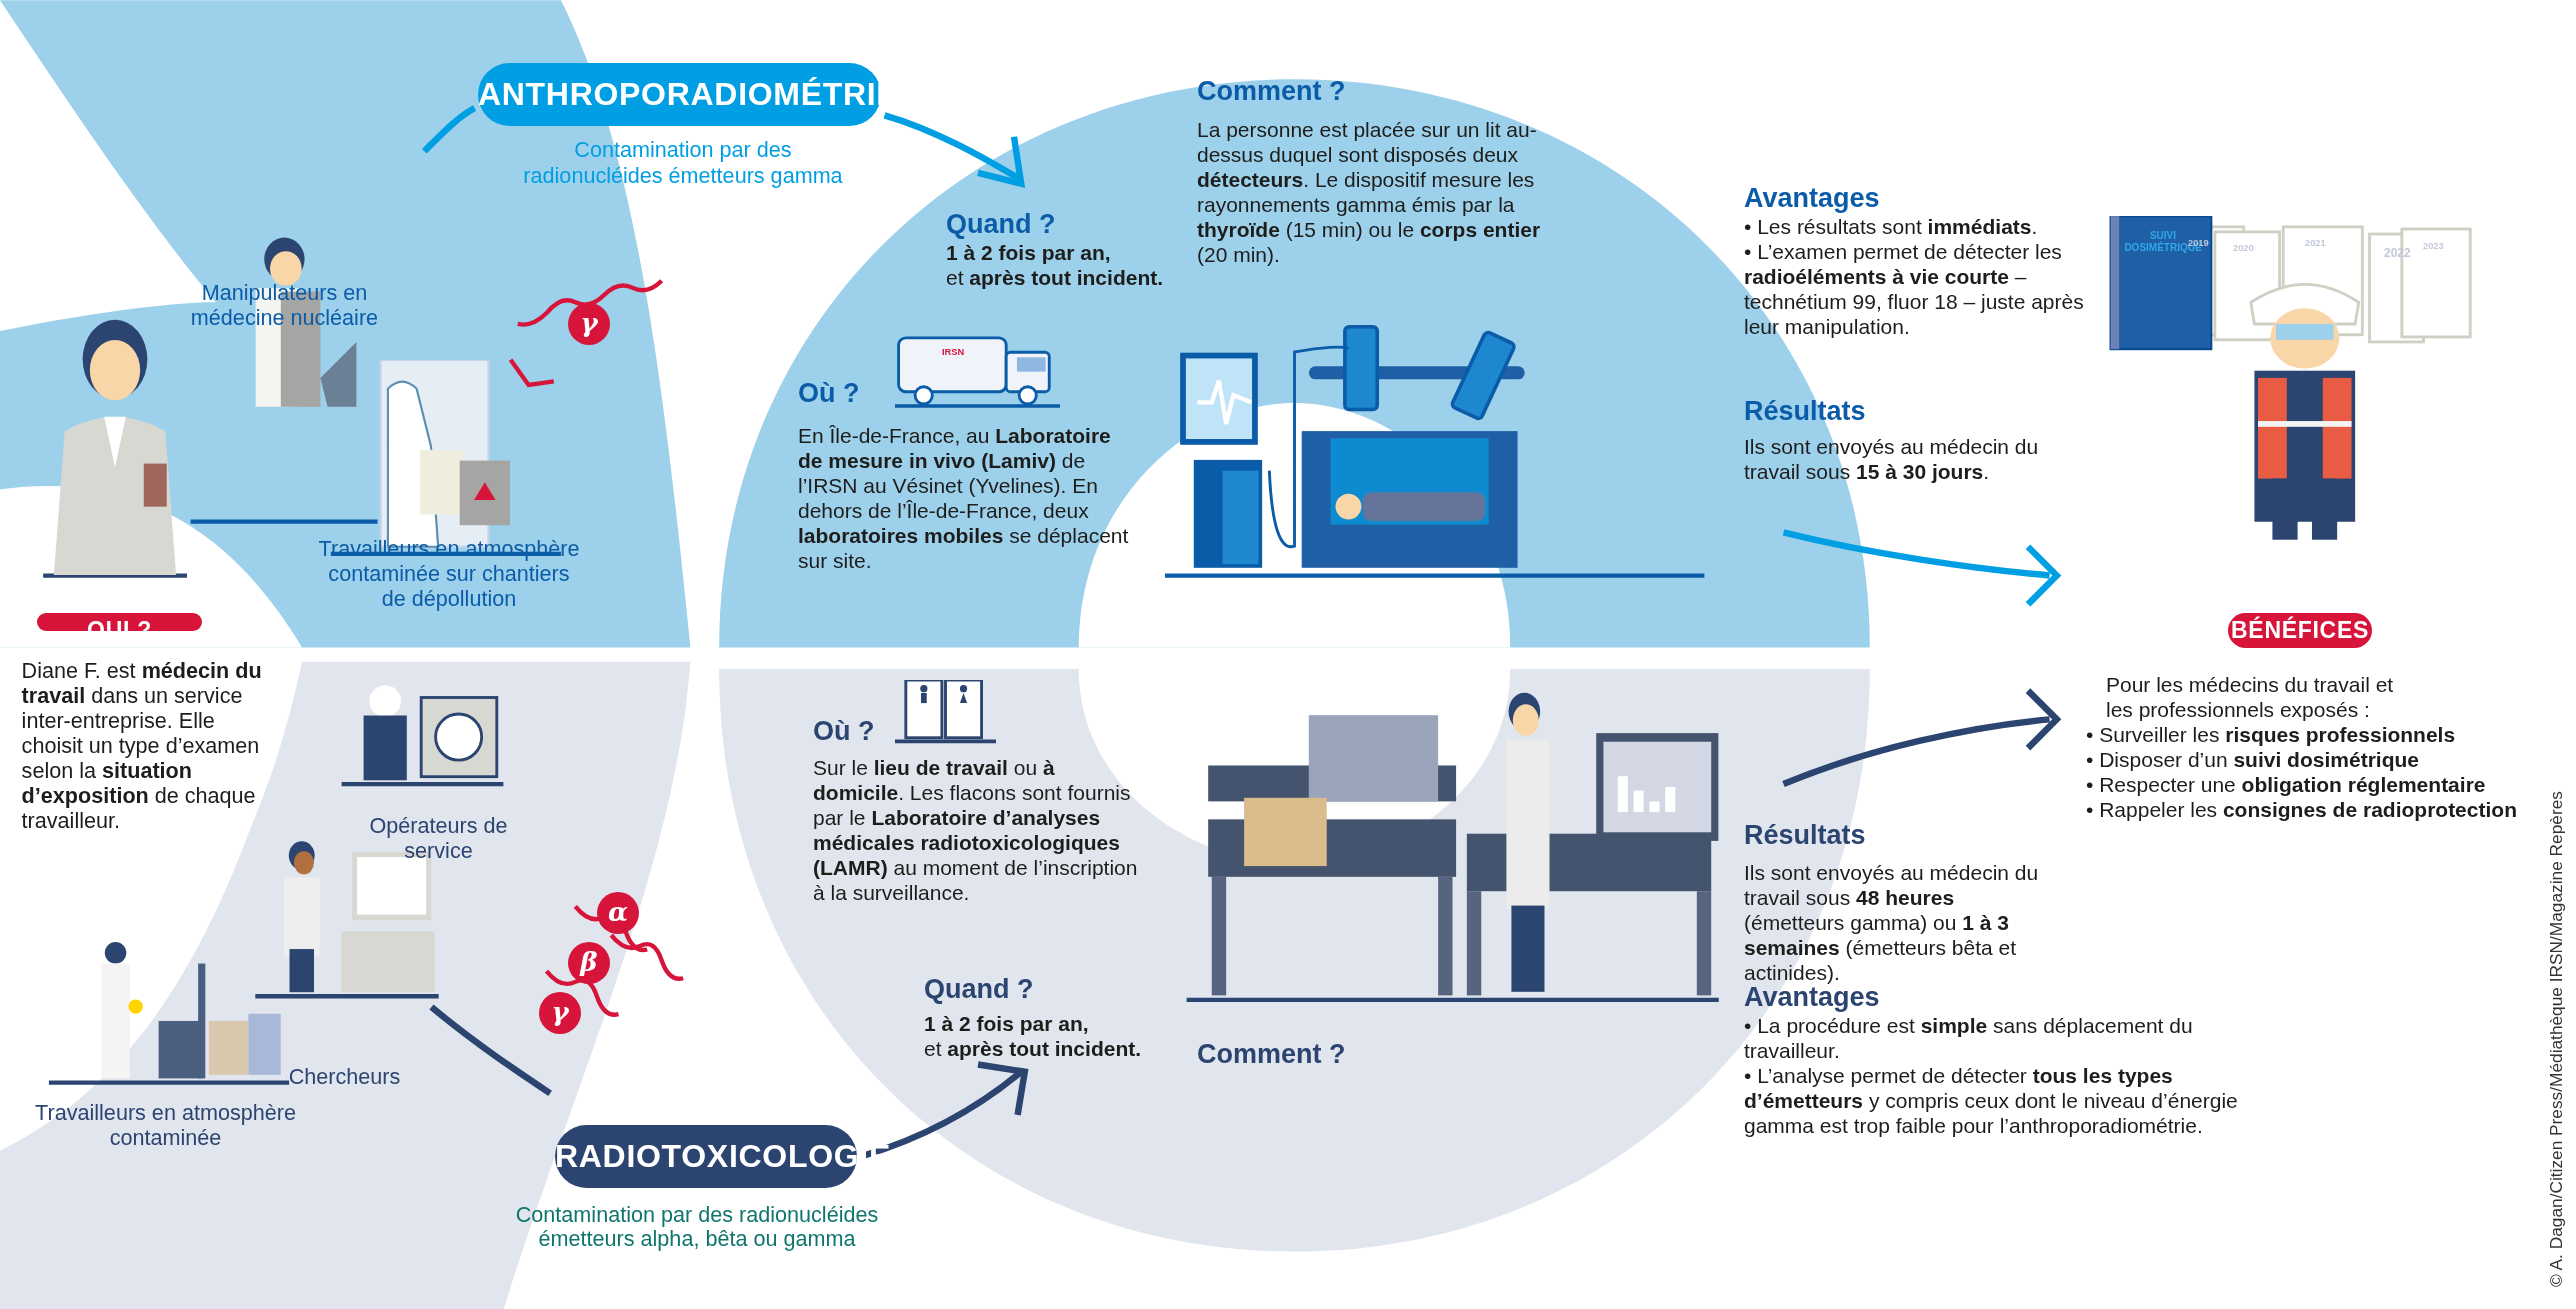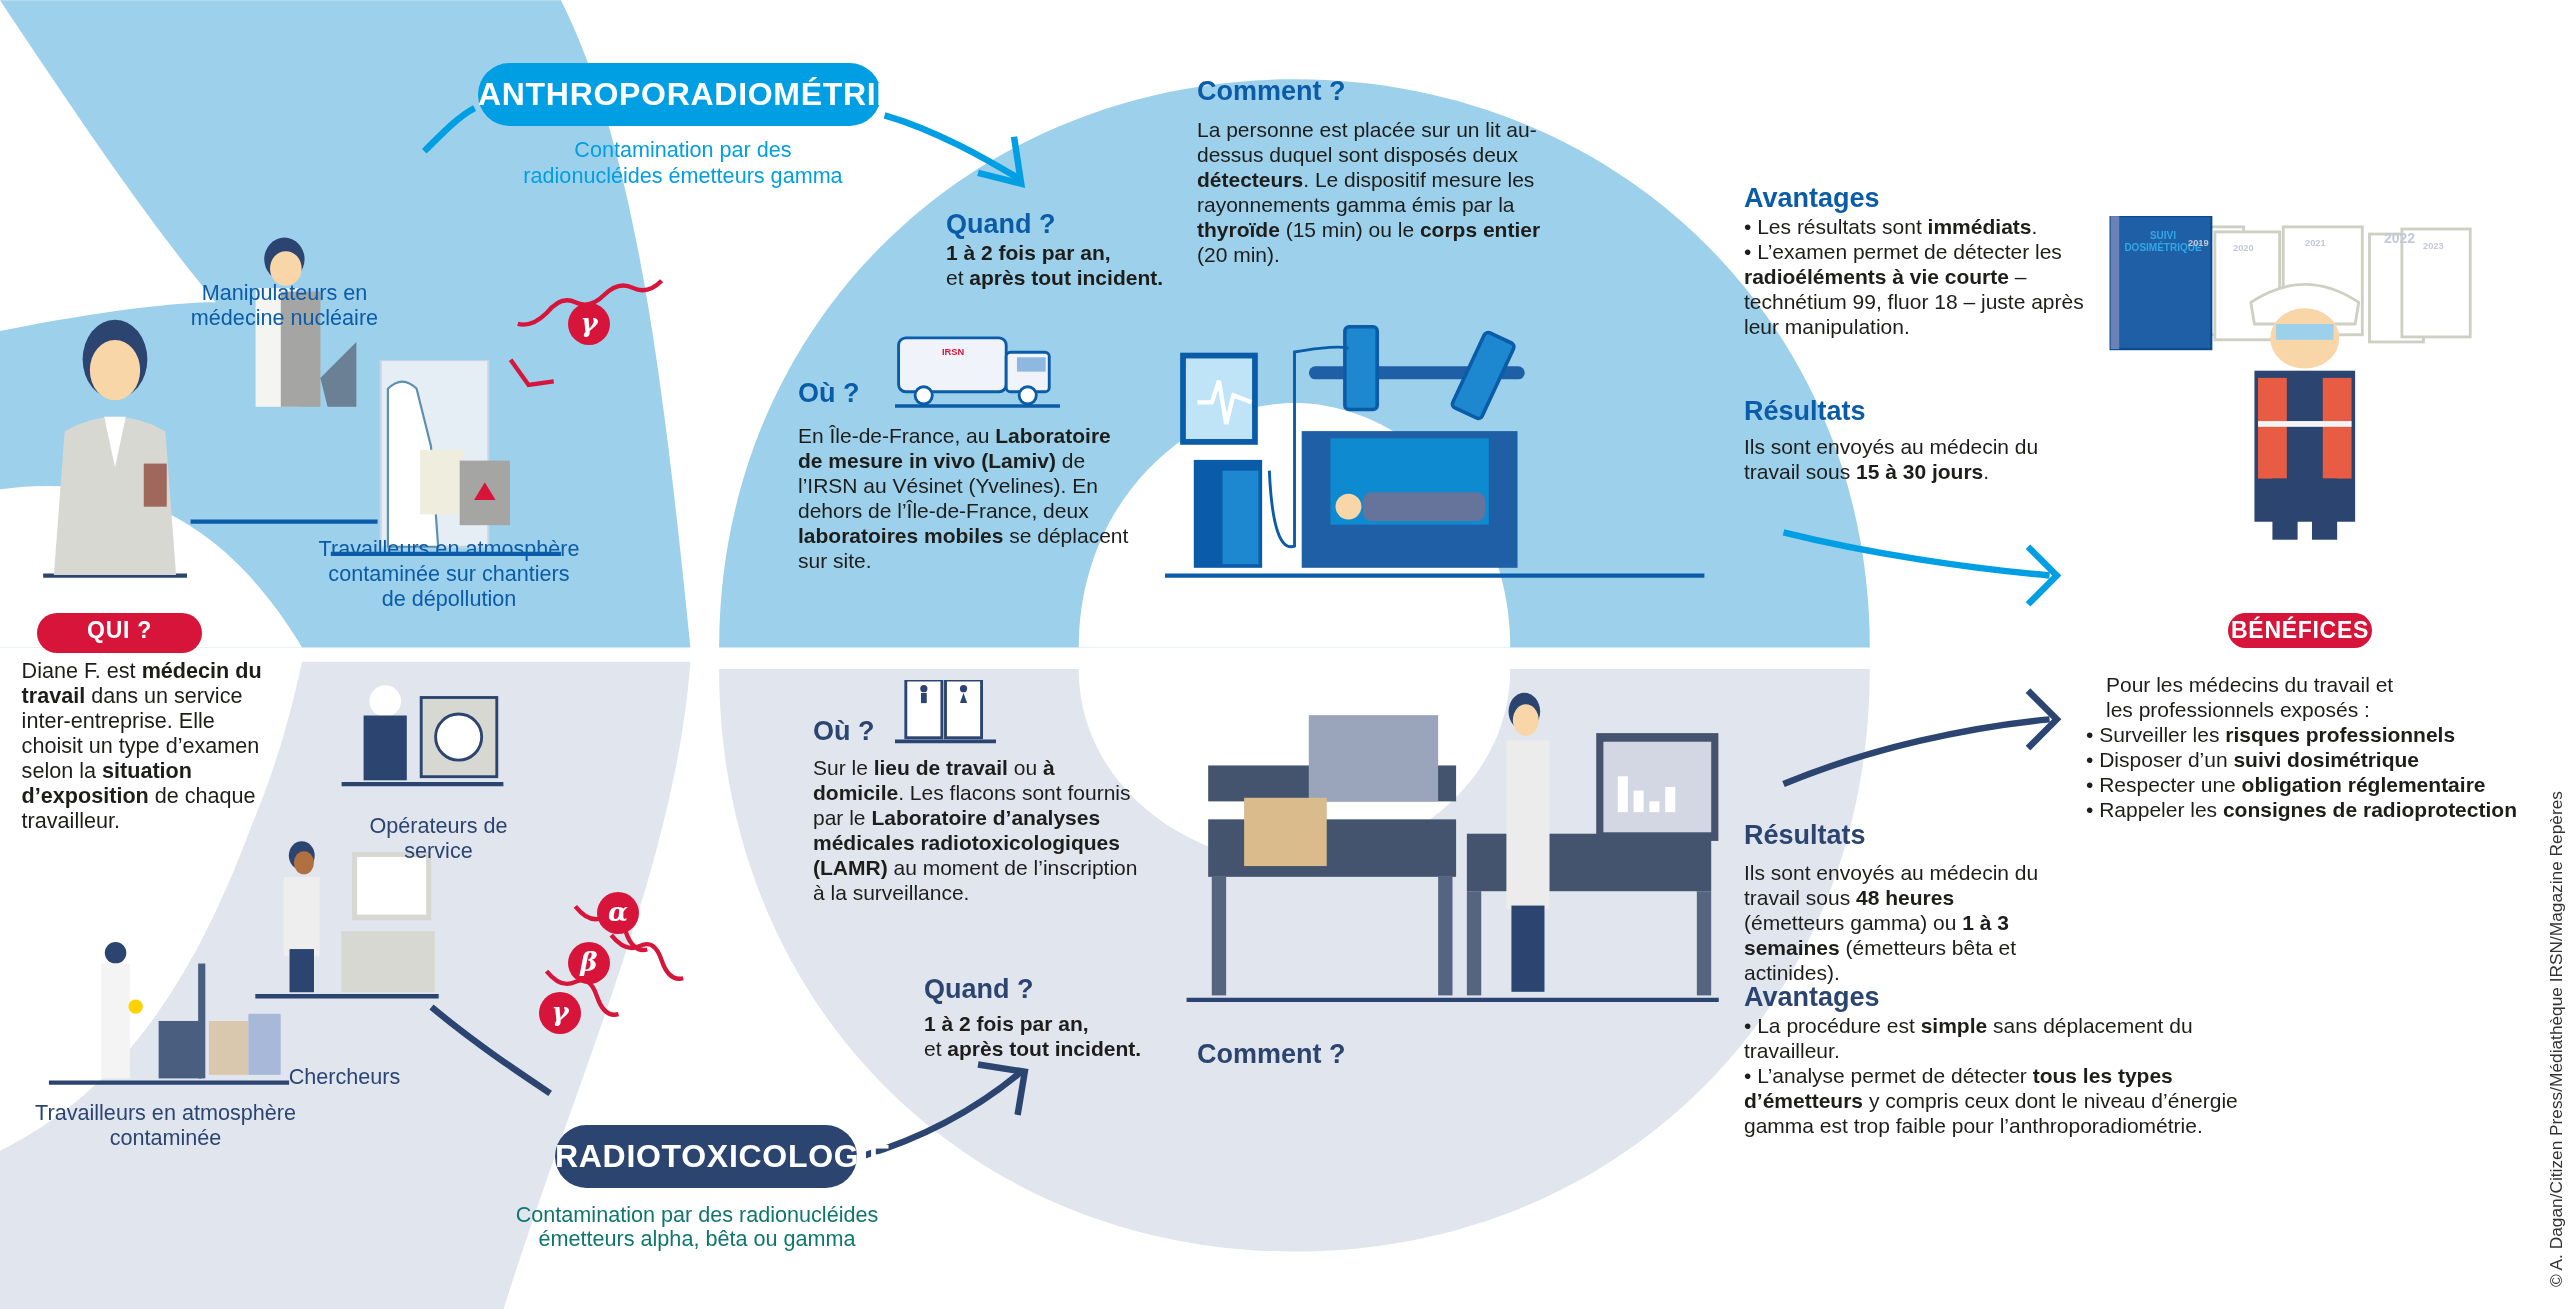--- a/index.html
+++ b/index.html
@@ -2,21 +2,21 @@
 <html style="font-size:11.5px"><head>
 <meta charset="utf-8">
 <style>
   html,body{margin:0;padding:0;background:#fff;}
   body{width:2576px;height:1310px;position:relative;overflow:hidden;font-family:"Liberation Sans",sans-serif;color:#1d1d1b;}
   .abs{position:absolute;}
   svg.bg{position:absolute;left:0;top:0;}
   .pill{position:absolute;border-radius:43px;color:#fff;font-weight:bold;text-align:center;letter-spacing:0.7px;}
   .pill-anthro{left:478px;top:63px;width:403px;height:63px;line-height:63px;background:#009fe3;font-size:32px;}
   .pill-radio{left:555px;top:1125px;width:302px;height:63px;line-height:63px;background:#2b4570;font-size:32px;}
-  .pill-qui{left:37px;top:613px;width:165px;height:40px;line-height:35px;background:#d7153a;font-size:23px;}
+  .pill-qui{left:37px;top:613px;width:165px;height:18px;line-height:35px;background:#d7153a;font-size:23px;}
   .pill-benef{left:2228px;top:613px;width:144px;height:35px;line-height:35px;background:#d7153a;font-size:23px;}
   .sub-anthro{left:503px;top:137px;width:360px;text-align:center;color:#009fe3;font-size:21.6px;line-height:26px;}
   .sub-radio{left:467px;top:1203px;width:460px;text-align:center;color:#0f766e;font-size:21.6px;line-height:24px;}
   .h{font-weight:bold;font-size:27px;color:#0b5ca8;}
   .h-dark{font-weight:bold;font-size:27px;color:#2b4570;}
   .txt{font-size:21px;line-height:25px;color:#1d1d1b;}
   .lbl{font-size:21.6px;line-height:25px;text-align:center;}
   .lbl-blue{color:#0b5ca8;}
   .lbl-navy{color:#2b4570;}
   b{font-weight:bold;}
@@ -215,21 +215,21 @@
     <rect x="210" y="225" width="40" height="140" fill="#e85c43"></rect>
     <rect x="300" y="225" width="40" height="140" fill="#e85c43"></rect>
     <rect x="210" y="285" width="130" height="8" fill="#f4f4f4"></rect>
     <rect x="230" y="365" width="35" height="85" fill="#2b4570"></rect>
     <rect x="285" y="365" width="35" height="85" fill="#2b4570"></rect>
   </svg>
   <span class="abs" style="left:13px;top:14.4px;width:86px;text-align:center;font-size:10px;font-weight:bold;color:#2fa8e8;line-height:11.5px;">SUIVI DOSIMÉTRIQUE</span>
   <span class="abs" style="left:81px;top:21.6px;font-size:9.3px;font-weight:bold;color:#c4c8da;">2019</span>
   <span class="abs" style="left:126px;top:27px;font-size:9.3px;font-weight:bold;color:#c4c8da;">2020</span>
   <span class="abs" style="left:198px;top:21.6px;font-size:9.3px;font-weight:bold;color:#c4c8da;">2021</span>
-  <span class="abs" style="left:277px;top:14px;font-size:14px;font-weight:bold;color:#c4c8da;">2022</span>
+  <span class="abs" style="left:277px;top:30px;font-size:12px;font-weight:bold;color:#c4c8da;">2022</span>
   <span class="abs" style="left:316px;top:25px;font-size:9.3px;font-weight:bold;color:#c4c8da;">2023</span>
 </div>
 
 <div class="badge" style="left:568px;top:303px;">γ</div>
 <div class="badge" style="left:597px;top:892px;">α</div>
 <div class="badge" style="left:568px;top:942px;">β</div>
 <div class="badge" style="left:539px;top:992px;">γ</div>
 
 <div class="abs lbl lbl-blue" style="left:180px;top:280px;width:209px;">Manipulateurs en médecine nucléaire</div>
 <div class="abs lbl lbl-blue" style="left:316px;top:536px;width:266px;">Travailleurs en atmosphère contaminée sur chantiers de dépollution</div>

